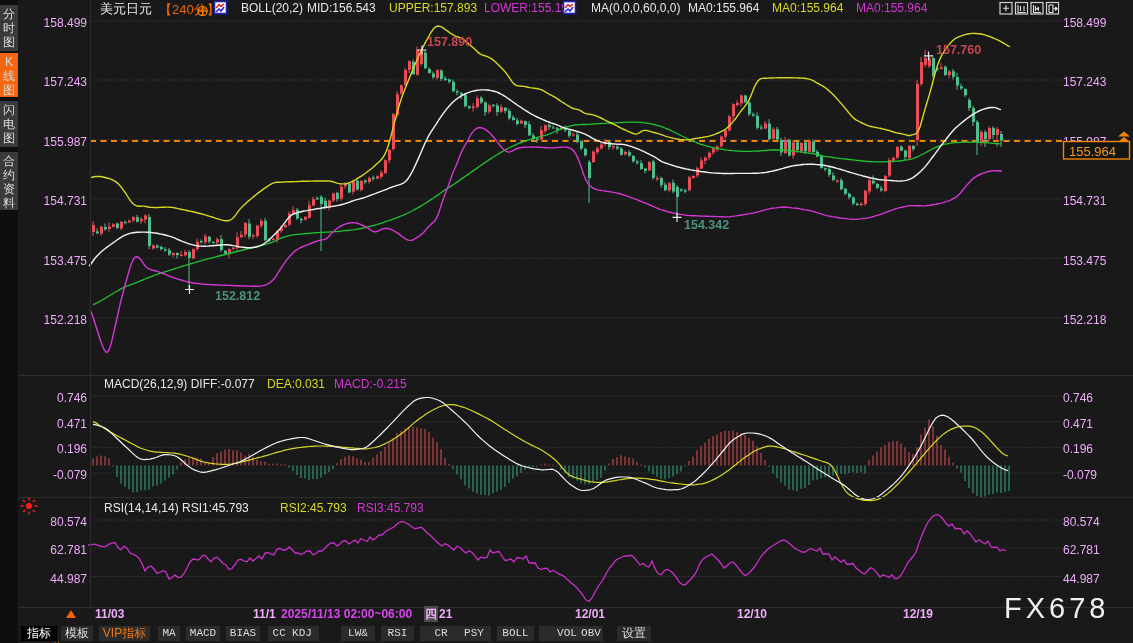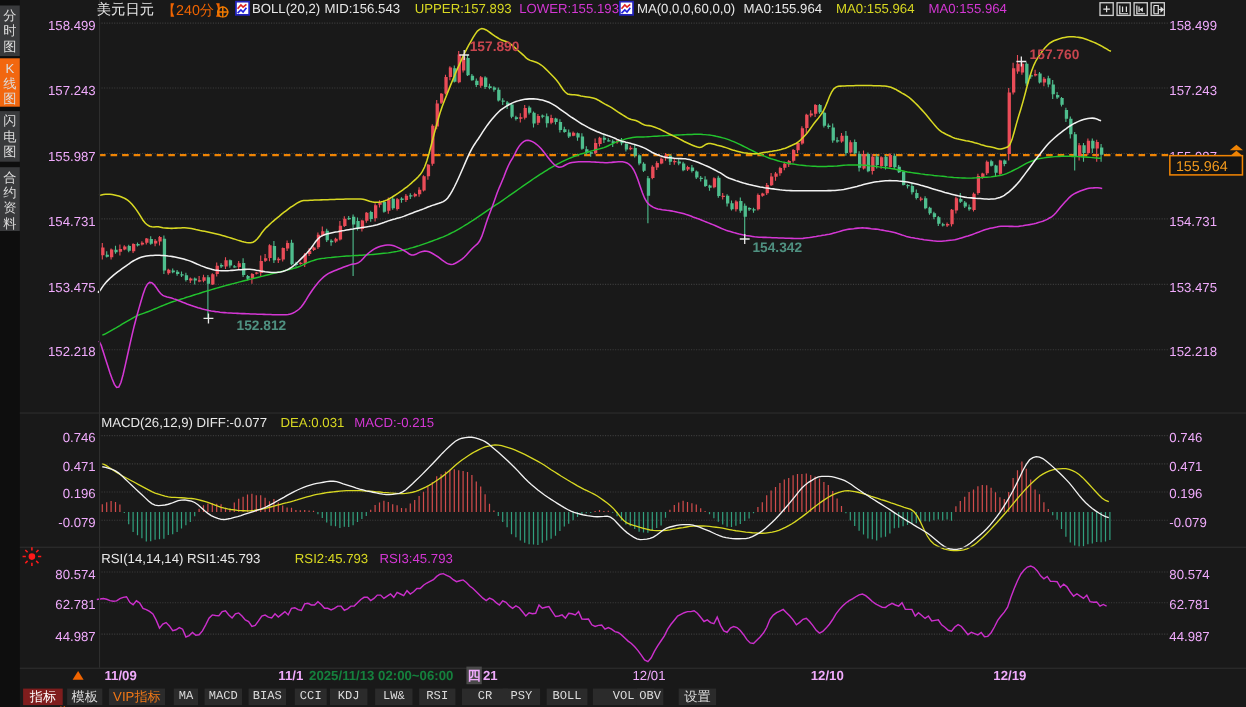--- a/index.html
+++ b/index.html
@@ -1,17 +1,17 @@
 <!DOCTYPE html>
 <html><head><meta charset="utf-8"><style>
 html,body{margin:0;padding:0;background:#161616;}
 #wrap{position:relative;width:1133px;height:643px;background:#191919;overflow:hidden;
   font-family:"Liberation Sans",sans-serif;}
 .lb{position:absolute;font-size:12px;color:#f0abfc;line-height:16px;}
-.hd{position:absolute;top:1px;font-size:12px;color:#e8e8e8;line-height:15px;white-space:nowrap;}
+.hd{position:absolute;top:1px;font-size:12px;color:#e8e8e8;line-height:15px;white-space:nowrap;margin-left:12px;}
 #sidebar{position:absolute;left:0;top:0;width:18px;height:643px;background:#0e0e0e;}
 .sbitem{position:absolute;left:0;width:18px;background:#393a3c;color:#dcdcdc;font-size:12px;
   text-align:center;line-height:14px;padding:2px 0;}
 #vline{position:absolute;left:90px;top:0;width:1px;height:607px;background:#2e2e2e;}
 .sep{position:absolute;left:18px;width:1115px;height:1px;background:#2e2e2e;}
 .tab{position:absolute;top:626px;height:15px;background:#2b2b2b;color:#dcdcdc;
   font-size:11px;line-height:15px;text-align:center;font-family:"Liberation Mono",monospace;}
 .tabcn{font-family:"Liberation Sans",sans-serif;font-size:12px;}
 </style></head><body>
 <div id="wrap">
@@ -146,37 +146,39 @@
   <path d="M60 6.5l6 -5 6 5z" fill="#f08404"></path>
   <path d="M60 12l6 -5 6 5z" fill="#f08404"></path>
   <rect x="5.5" y="11.5" width="66" height="17.5" fill="#141414" stroke="#f08404" stroke-width="1.4"></rect>
   <text x="11" y="25.5" fill="#f29a1d" font-size="13" font-family="Liberation Sans">155.964</text>
 </svg>
 
 <div class="lb" style="left:30px;top:640px;color:#f06400;font-weight:normal;font-size:12.5px">240分</div>
 <svg width="14" height="12" style="position:absolute;left:64px;top:608px">
       <path d="M2 10L7 2l5 8z" fill="#f06400"></path>
     </svg>
-<div class="lb" style="left:95px;top:606px;font-weight:bold">11/09</div>
+<div class="lb" style="left:95px;top:606px;font-weight:bold">11/03</div>
 <div class="lb" style="left:253px;top:606px;font-weight:bold">11/1</div>
-<div class="lb" style="left:281px;top:606px;color:#15803d;font-weight:bold">2025/11/13 02:00~06:00</div>
+<div class="lb" style="left:281px;top:606px;color:#d946ef;font-weight:bold">2025/11/13 02:00~06:00</div>
 <div class="lb" style="left:424px;top:606px;background:#4a4a4a;padding:0 1px;font-weight:bold">四</div>
 <div class="lb" style="left:439px;top:606px;font-weight:bold">21</div>
-<div class="lb" style="left:575px;top:606px;font-weight:normal">12/01</div>
+<div class="lb" style="left:575px;top:606px;font-weight:bold">12/01</div>
 <div class="lb" style="left:737px;top:606px;font-weight:bold">12/10</div>
 <div class="lb" style="left:903px;top:606px;font-weight:bold">12/19</div>
+<div style="position:absolute;left:1004px;top:592px;color:#f0f0f0;font-size:29px;letter-spacing:4px;
+  font-family:'Liberation Sans',sans-serif;">FX678</div>
 
-<div class="tab tabcn" style="left:21px;width:36px;background:#7f1d1d;color:#fff">指标</div>
+<div class="tab tabcn" style="left:21px;width:36px;background:#000000;color:#fff">指标</div>
 <div class="tab tabcn" style="left:61px;width:32px">模板</div>
 <div class="tab tabcn" style="left:99px;width:51px;color:#f07716">VIP指标</div>
 <div class="tab" style="left:158px;width:22px">MA</div>
 <div class="tab" style="left:186px;width:34px">MACD</div>
 <div class="tab" style="left:226px;width:34px">BIAS</div>
 <div class="tab" style="left:268px;width:29px">CCI</div>
-<div class="tab" style="left:300px;width:34px">KDJ</div>
+<div class="tab" style="left:285px;width:34px">KDJ</div>
 <div class="tab" style="left:341px;width:34px">LW&amp;</div>
 <div class="tab" style="left:381px;width:33px">RSI</div>
 <div class="tab" style="left:420px;width:42px">CR</div>
 <div class="tab" style="left:457px;width:34px">PSY</div>
 <div class="tab" style="left:497px;width:37px">BOLL</div>
 <div class="tab" style="left:539px;width:56px">VOL</div>
 <div class="tab" style="left:579px;width:24px">OBV</div>
 <div class="tab tabcn" style="left:617px;width:34px">设置</div>
 </div>
 </body></html>

